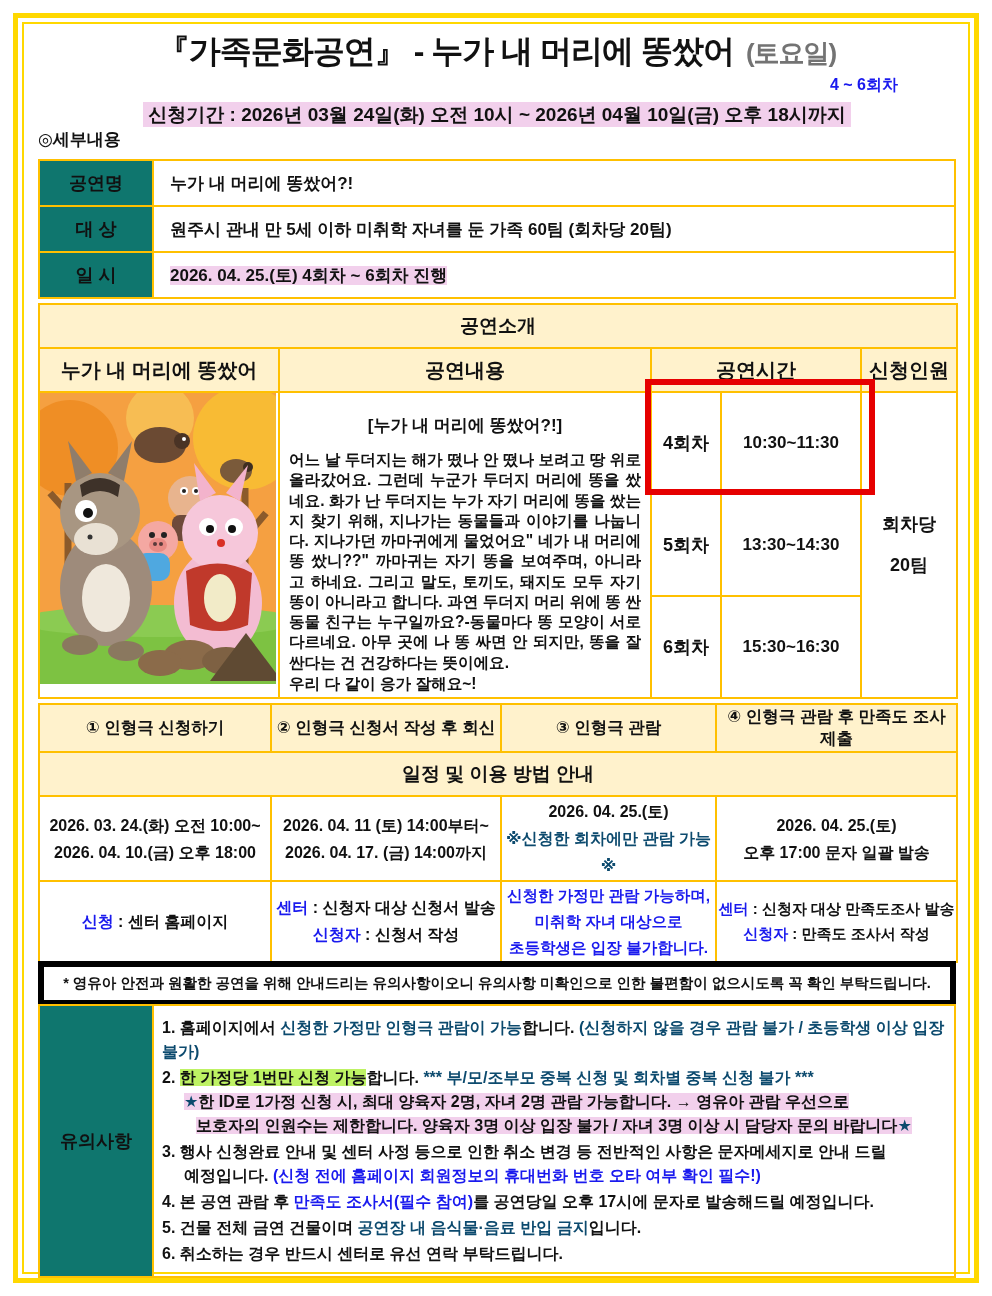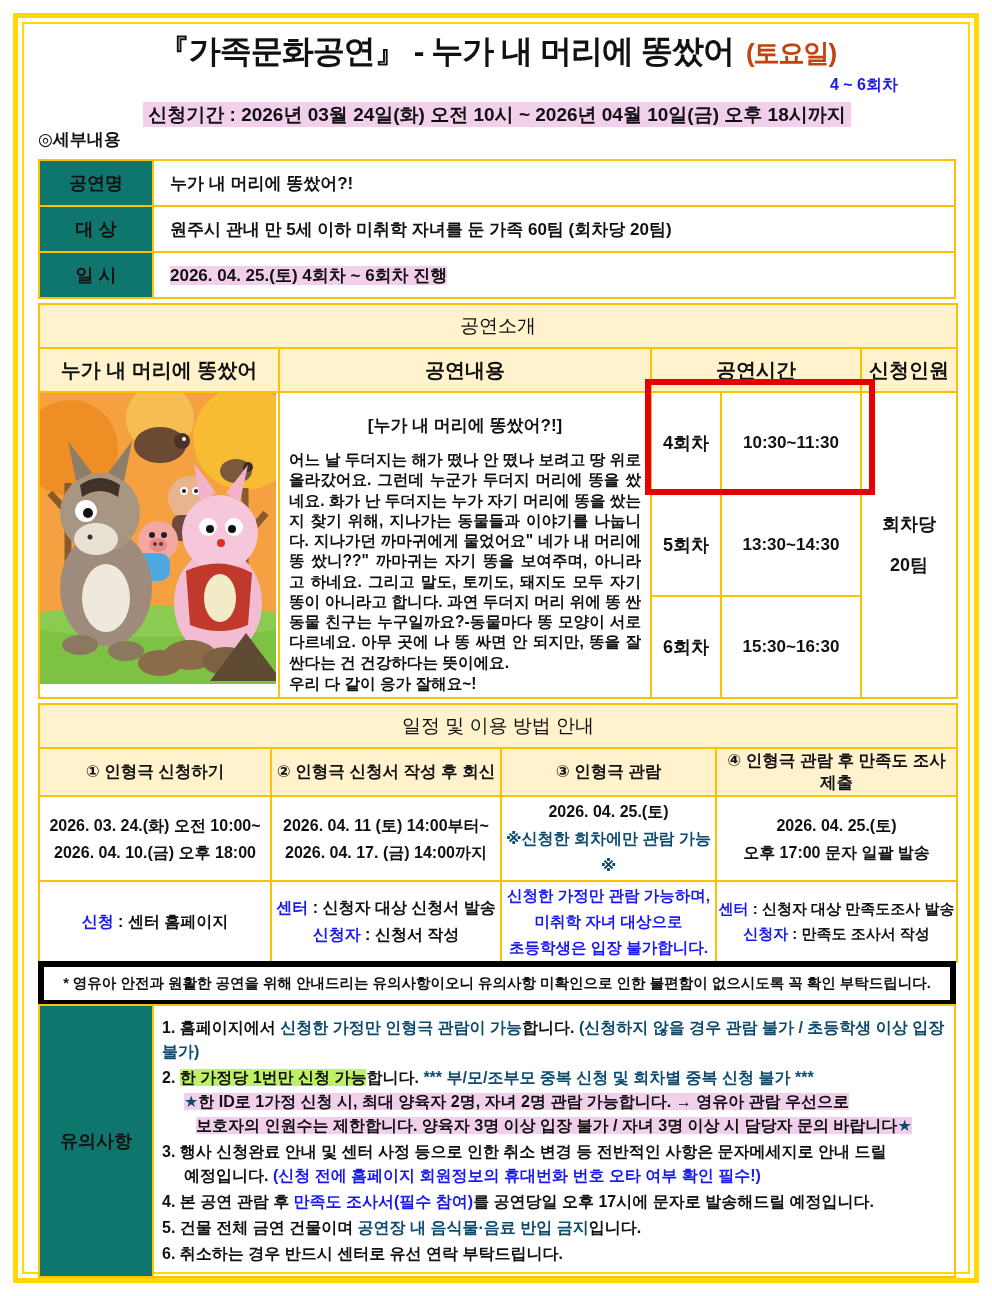--- a/index.html
+++ b/index.html
@@ -4,31 +4,31 @@
 <style>
   html,body{margin:0;padding:0;background:#fff;}
   .page{position:relative;width:992px;height:1296px;background:#fff;margin:0 auto;
         font-family:"Liberation Sans","DejaVu Sans",sans-serif;color:#111;overflow:hidden;}
   .frame-outer{position:absolute;inset:13px;border:5px solid #FFD800;pointer-events:none;}
   .frame-inner{position:absolute;inset:22px;border:2px solid #FFD800;pointer-events:none;}
   .content{position:absolute;left:38px;top:28px;width:918px;}
 
   
   .title-line{text-align:center;font-size:32px;font-weight:bold;letter-spacing:-1px;margin-top:2px;white-space:nowrap;}
-  .title-day{color:#c2410c;font-size:26px;margin-left:12px;}
+  .title-day{color:#737373;font-size:26px;margin-left:12px;}
   .title-rounds{text-align:right;padding-right:58px;color:#1A1AEE;font-size:16px;font-weight:bold;margin-top:1px;}
   .apply-line{text-align:center;margin-top:6px;}
   .apply-line span{background:#F2D0EC;font-size:19px;font-weight:bold;padding:2px 5px;}
   .details-label{font-size:17px;font-weight:bold;margin-top:0;}
 
   
   table{border-collapse:collapse;table-layout:fixed;width:918px;}
   td{border:2px solid #FFC000;}
   .ycell{background:#0f766e;}
-  .sect{height:40px;text-align:center;font-size:19px;font-weight:normal;background:#FFF2CC;}
+  .sect{height:40px;text-align:center;font-size:19px;font-weight:bold;background:#FFF2CC;}
   .colh{height:40px;text-align:center;font-size:20px;font-weight:bold;background:#FFF2CC;}
 
   
   .t1{margin-top:8px;}
   .t1 td{height:42px;font-size:17px;}
   .t1 .lbl{width:110px;text-align:center;font-weight:bold;font-size:18px;}
   .t1 .val{padding-left:16px;font-weight:600;}
   .hl-pink{background:#F2D0EC;}
   .hl-yel{background:#bef264;}
 
@@ -210,28 +210,28 @@
 
     <table class="t3">
       <colgroup>
           <col style="width:232px">
           <col style="width:230px">
           <col style="width:215px">
           <col style="width:241px">
         </colgroup>
       <tbody>
           <tr>
-            <td class="sect" colspan="4">일정 및 이용 방법 안내</td>
-          </tr>
-      <tr>
         <td class="colh">① 인형극 신청하기</td>
         <td class="colh">② 인형극 신청서 작성 후 회신</td>
         <td class="colh">③ 인형극 관람</td>
         <td class="colh">④ 인형극 관람 후 만족도 조사 제출</td>
       </tr>
+      <tr>
+            <td class="sect" colspan="4">일정 및 이용 방법 안내</td>
+          </tr>
       <tr>
         <td class="date-cell">
           <div>2026. 03. 24.(화) 오전 10:00~</div>
           <div>2026. 04. 10.(금) 오후 18:00</div>
         </td>
         <td class="date-cell">
           <div>2026. 04. 11 (토) 14:00부터~</div>
           <div>2026. 04. 17. (금) 14:00까지</div>
         </td>
         <td class="date-cell">

